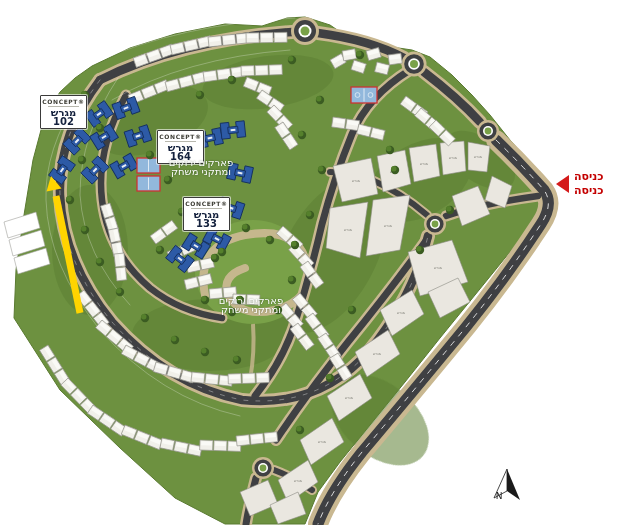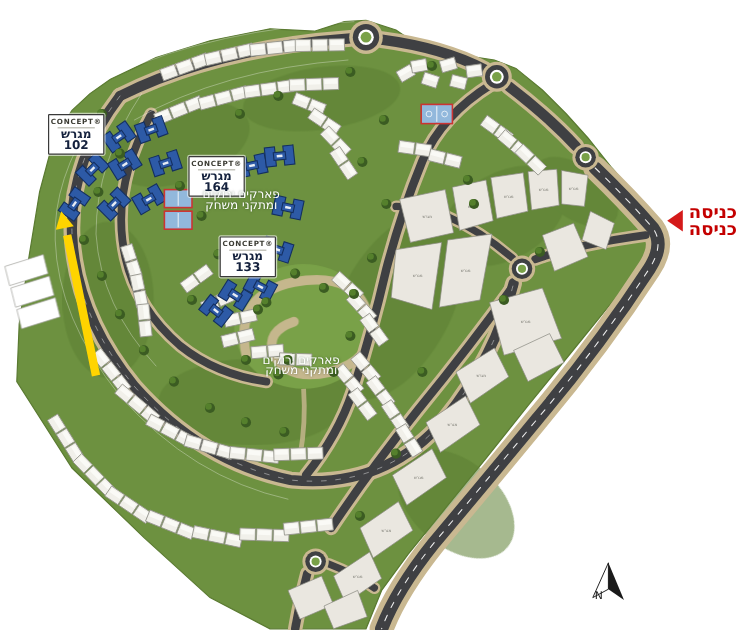--- a/index.html
+++ b/index.html
@@ -10,21 +10,21 @@
   .concept-box{width:47px;background:#ffffff;border:1px solid #3a3a3a;border-radius:1px;
     text-align:center;padding:2px 1px 2px 1px;box-shadow:0 0 0 1px rgba(255,255,255,.6);}
   .concept-logo{font-size:6px;letter-spacing:.6px;font-weight:bold;color:#3c3c34;line-height:7px;}
   .concept-rule{height:1px;background:#b7b7ad;margin:1px 6px;}
   .concept-plot{font-size:10px;font-weight:bold;color:#14213d;line-height:9px;direction:rtl;}
   .park-text{width:66px;text-align:center;color:#ffffff;font-size:10px;font-weight:normal;
     line-height:8.5px;direction:rtl;text-shadow:0 0 2px rgba(0,40,0,.55);}
   .entrance{display:flex;align-items:center;gap:5px;}
   .entrance-tri{width:0;height:0;border-top:9px solid transparent;border-bottom:9px solid transparent;
     border-right:13px solid #d41a1a;}
-  .entrance-text{color:#c40000;font-weight:bold;font-size:15px;line-height:14px;
+  .entrance-text{color:#c40000;font-weight:bold;font-size:11px;line-height:14px;
     direction:rtl;text-align:center;}
 </style>
 </head>
 <body>
 
 <div id="stage">
 <svg id="map-svg" width="617" height="525" viewBox="0 0 617 525">
   <defs>
     <g id="hse">
       <rect width="13" height="10" fill="#f1f0ea" stroke="#94948c" stroke-width="0.7"></rect>

